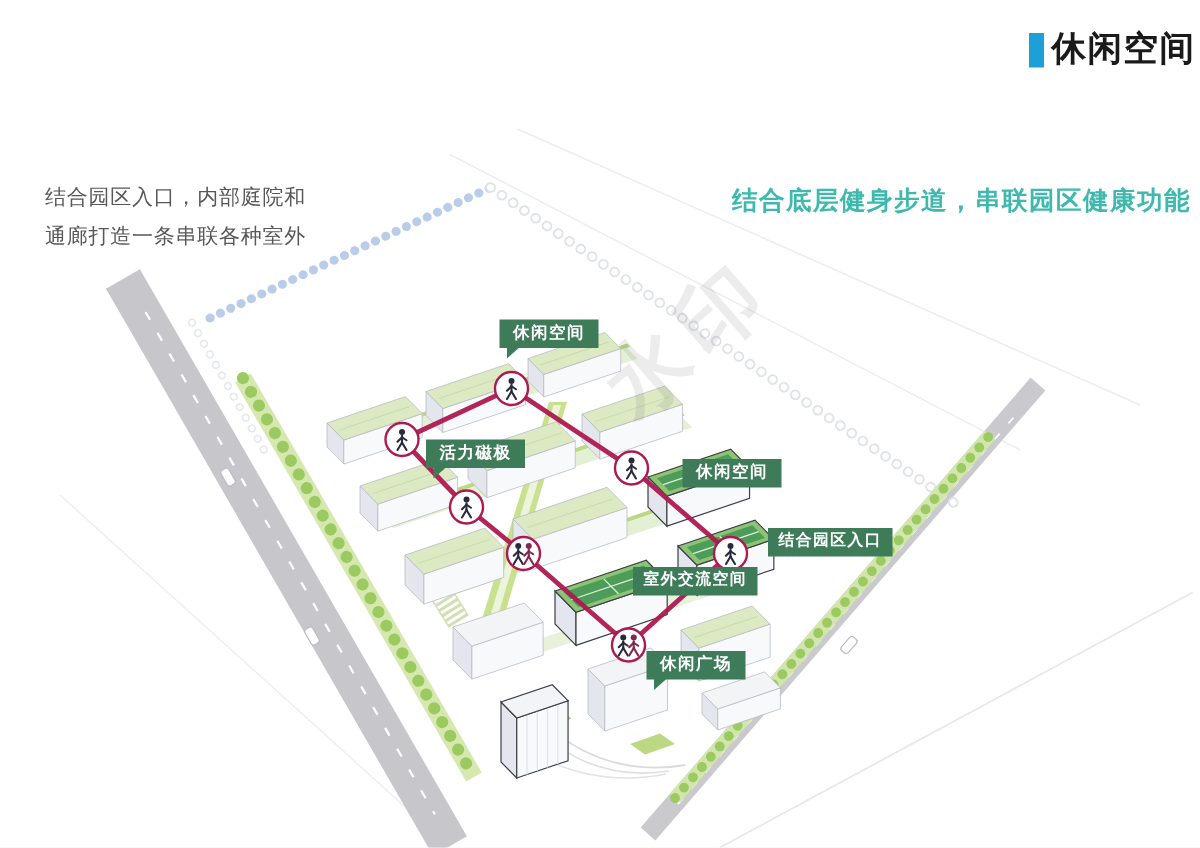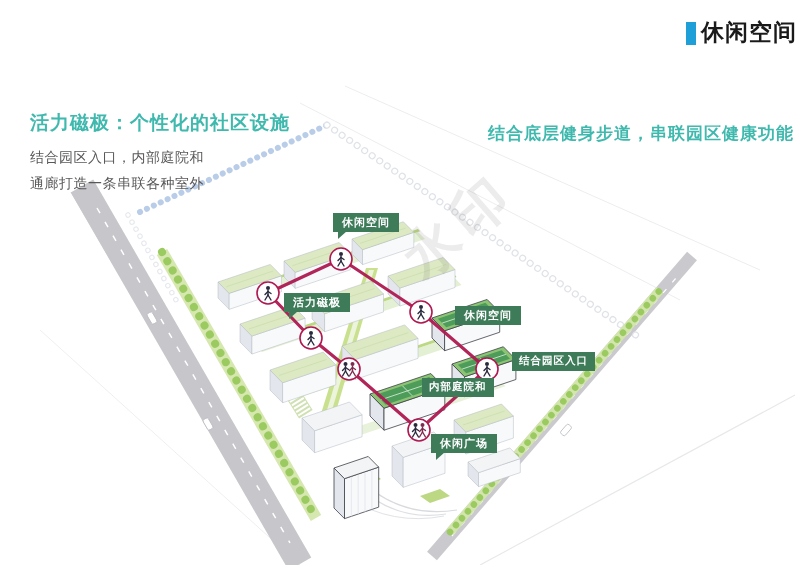--- a/index.html
+++ b/index.html
@@ -230,21 +230,20 @@
     </svg>
 
   <div class="wm">水印</div>
 
   <div class="hdr">
     <span class="bar"></span>
     <span class="ttl">休闲空间</span>
   </div>
 
   <div class="lead">
-    <h2>活力磁极：个性化的社区设施</h2>
     <div class="para">
       <div>结合园区入口，内部庭院和</div>
       <div>通廊打造一条串联各种室外</div>
     </div>
   </div>
 
   <div class="sub">结合底层健身步道，串联园区健康功能</div>
 
   <div class="tag" style="left:333px;top:213px">
     <span>休闲空间</span><span class="ptr"></span>
@@ -252,19 +251,19 @@
   <div class="tag" style="left:284px;top:293px">
     <span>活力磁极</span><span class="ptr"></span>
   </div>
   <div class="tag" style="left:455px;top:306px">
     <span>休闲空间</span>
   </div>
   <div class="tag small" style="left:512px;top:352px">
     <span>结合园区入口</span>
   </div>
   <div class="tag small" style="left:422px;top:378px">
-    <span>内部庭院和</span>
+    <span>室外交流空间</span>
   </div>
   <div class="tag" style="left:431px;top:434px">
     <span>休闲广场</span><span class="ptr"></span>
   </div>
 
 </div>
 
 </body></html>

